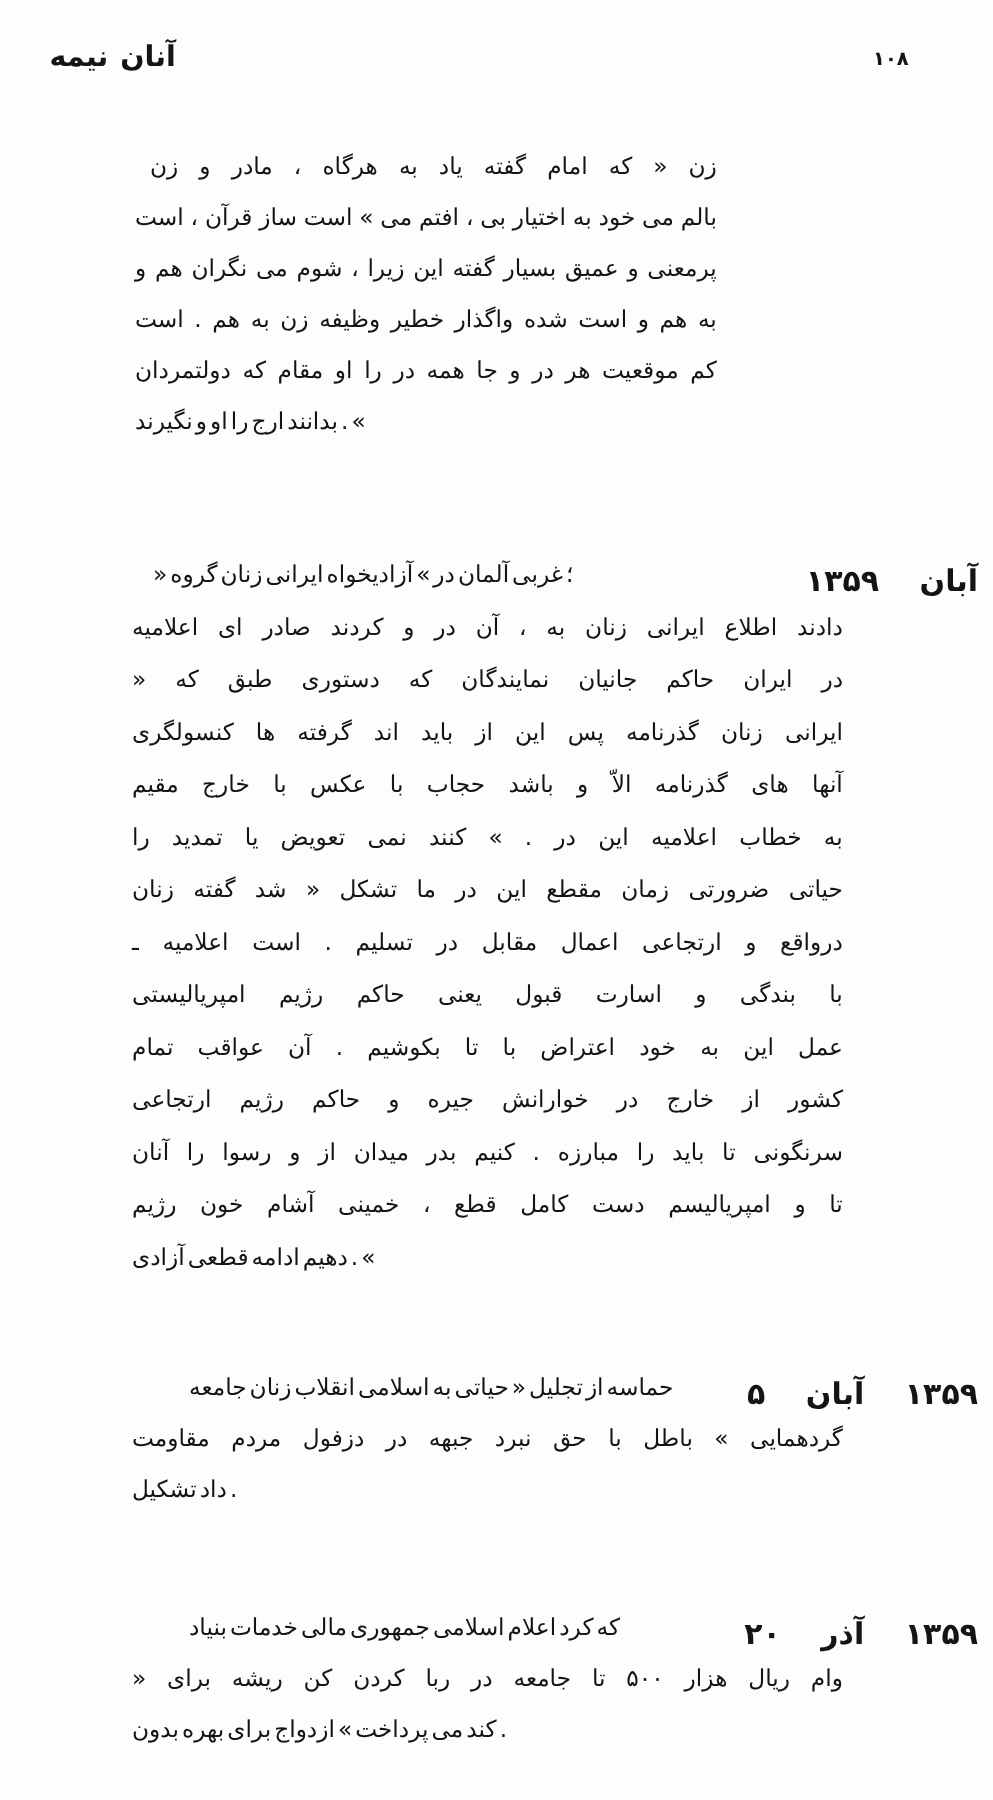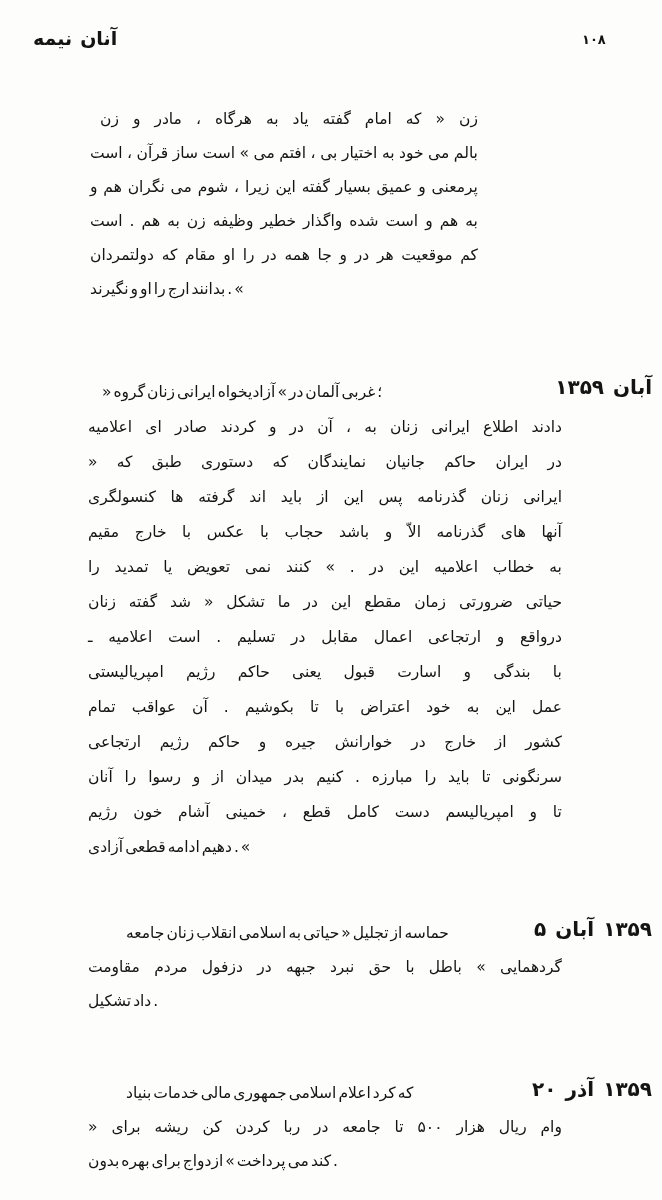--- a/index.html
+++ b/index.html
@@ -25,25 +25,25 @@
   .entry{position:absolute;left:0;width:662px;}
   .e0{top:102px;}
   .e1{top:374px;}
   .e2{top:916px;}
   .e3{top:1076px;}
   .para{position:absolute;left:88px;top:0;}
   .e0 .para{left:90px;width:388px;}
   .e1 .para,.e2 .para,.e3 .para{width:474px;}
   .date-heading{
     position:absolute;right:10px;top:1px;
-    display:flex;direction:ltr;gap:9px;
+    display:flex;direction:ltr;gap:27px;
     font-size:20px;font-weight:bold;align-items:flex-end;
   }
   .line{
-    display:flex;direction:ltr;align-items:center;
+    display:flex;direction:ltr;align-items:flex-start;
     height:34px;
   }
   .e1 .line{height:35px;}
   .line.spread{justify-content:space-between;}
   .line.plain{justify-content:flex-start;gap:2px;}
   .tok{
     direction:rtl;unicode-bidi:isolate;white-space:nowrap;
     font-size:15.5px;
   }
   .journal-title .tok{font-size:19px;}

